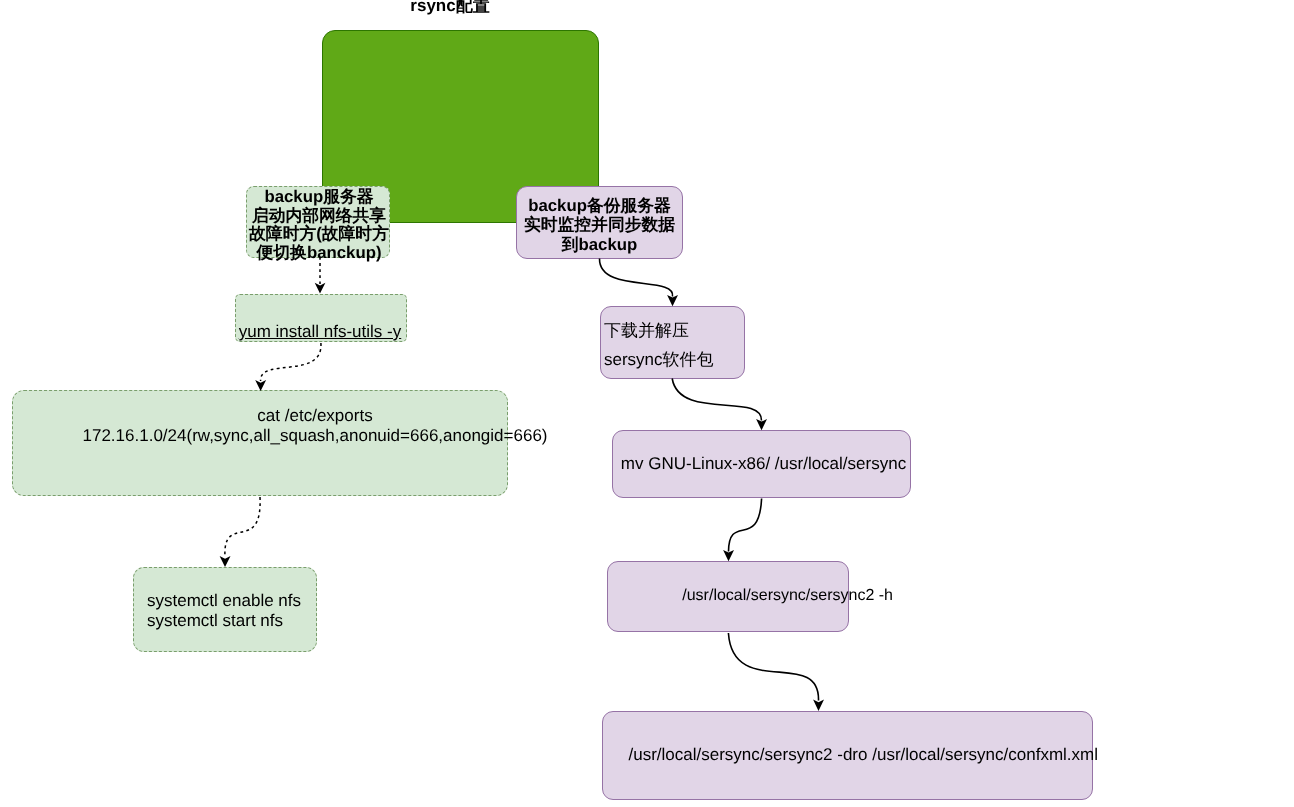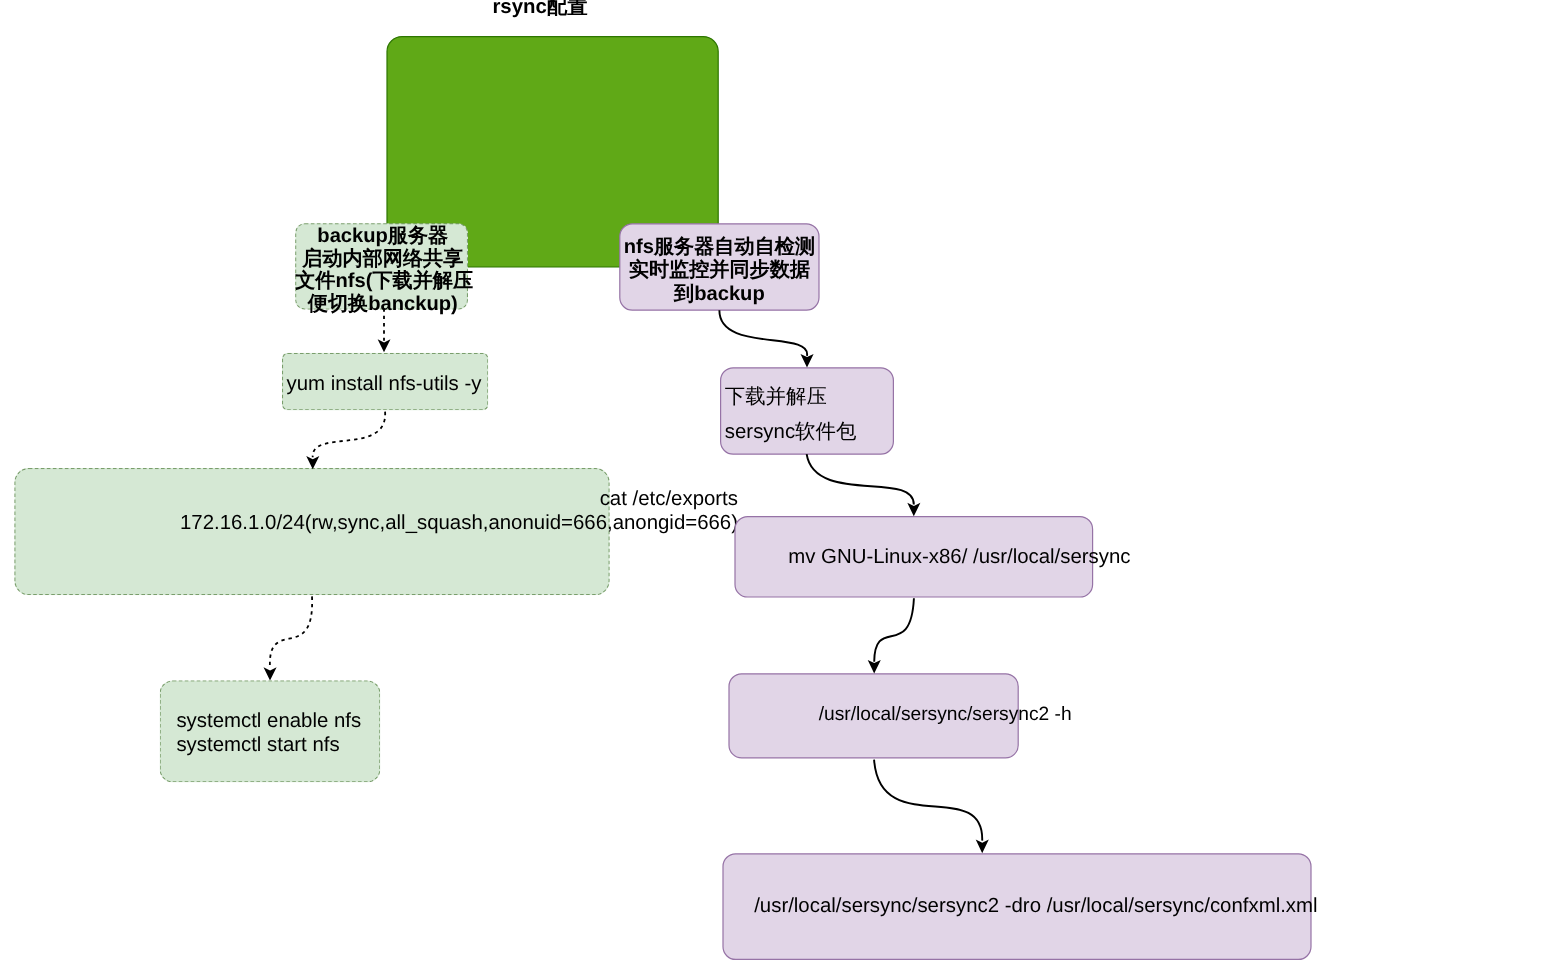--- a/index.html
+++ b/index.html
@@ -20,56 +20,56 @@
   <div style="position:absolute;left:310px;top:-3px;width:280px;text-align:center;font-weight:bold;font-size:17px;color:#000;line-height:18px;">
     <span>rsync配置</span>
   </div>
 
   <div class="node" style="left:322px;top:30px;width:277px;height:193px;background:#60A917;border:1.2px solid #2D7600;border-radius:13px;"></div>
 
   <div class="node" style="left:246px;top:186px;width:144px;height:72px;background:#D5E8D4;border:1.1px dashed #7A9E6C;border-radius:8px;"></div>
   <div class="label" style="left:246px;top:188px;width:146px;text-align:center;font-weight:bold;font-size:16.8px;line-height:18.7px;">
     <span class="ln">backup服务器</span>
     <span class="ln">启动内部网络共享</span>
-    <span class="ln">文件nfs(下载并解压</span>
+    <span class="ln">故障时方(故障时方</span>
     <span class="ln">便切换banckup)</span>
   </div>
 
   <div class="node" style="left:516px;top:186px;width:167px;height:73px;background:#E1D5E7;border:1.2px solid #9673A6;border-radius:11px;"></div>
   <div class="label" style="left:516px;top:196px;width:167px;text-align:center;font-weight:bold;font-size:16.8px;line-height:19.3px;">
-    <span class="ln">nfs服务器自动自检测</span>
+    <span class="ln">backup备份服务器</span>
     <span class="ln">实时监控并同步数据</span>
     <span class="ln">到backup</span>
   </div>
 
   <div class="node" style="left:234.5px;top:294px;width:172px;height:48px;background:#D5E8D4;border:1.1px dashed #7A9E6C;border-radius:5px;"></div>
-  <div class="label" style="left:234px;top:310px;width:172px;text-align:center;font-size:17px;line-height:20px;">
+  <div class="label" style="left:234px;top:322px;width:172px;text-align:center;font-size:17px;line-height:20px;text-decoration:underline;">
     <span class="ln">yum install nfs-utils -y</span>
   </div>
 
   <div class="node" style="left:12px;top:390px;width:496px;height:106px;background:#D5E8D4;border:1.1px dashed #7A9E6C;border-radius:12px;"></div>
-  <div class="label" style="left:15px;top:406px;width:600px;text-align:right;font-size:17px;line-height:19.5px;">
+  <div class="label" style="left:15px;top:406px;width:600px;text-align:center;font-size:17px;line-height:19.5px;">
     <span class="ln">cat /etc/exports</span>
     <span class="ln">172.16.1.0/24(rw,sync,all_squash,anonuid=666,anongid=666)</span>
   </div>
 
   <div class="node" style="left:133px;top:567px;width:184px;height:85px;background:#D5E8D4;border:1.1px dashed #7A9E6C;border-radius:11px;"></div>
   <div class="label" style="left:147px;top:591px;width:220px;text-align:left;font-size:17px;line-height:19.5px;">
     <span class="ln">systemctl enable nfs</span>
     <span class="ln">systemctl start nfs</span>
   </div>
 
   <div class="node" style="left:600px;top:306px;width:145px;height:73px;background:#E1D5E7;border:1.2px solid #9673A6;border-radius:11px;"></div>
   <div class="label" style="left:604px;top:317px;width:180px;text-align:left;font-size:17px;line-height:28.5px;">
     <span class="ln">下载并解压</span>
     <span class="ln">sersync软件包</span>
   </div>
 
   <div class="node" style="left:612px;top:430px;width:299px;height:68px;background:#E1D5E7;border:1.2px solid #9673A6;border-radius:11px;"></div>
-  <div class="label" style="left:614px;top:454px;width:299px;text-align:center;font-size:17px;line-height:20px;padding-left:36px;">
+  <div class="label" style="left:614px;top:454px;width:299px;text-align:center;font-size:17px;line-height:20px;">
     <span class="ln">mv GNU-Linux-x86/ /usr/local/sersync</span>
   </div>
 
   <div class="node" style="left:607px;top:561px;width:242px;height:71px;background:#E1D5E7;border:1.2px solid #9673A6;border-radius:11px;"></div>
   <div class="label" style="left:608px;top:586px;width:242px;text-align:right;font-size:16px;line-height:20px;padding-left:43px;">
     <span class="ln">/usr/local/sersync/sersync2 -h</span>
   </div>
 
   <div class="node" style="left:602px;top:711px;width:491px;height:89px;background:#E1D5E7;border:1.2px solid #9673A6;border-radius:11px;"></div>
   <div class="label" style="left:607px;top:745px;width:491px;text-align:right;font-size:17px;line-height:20px;">

